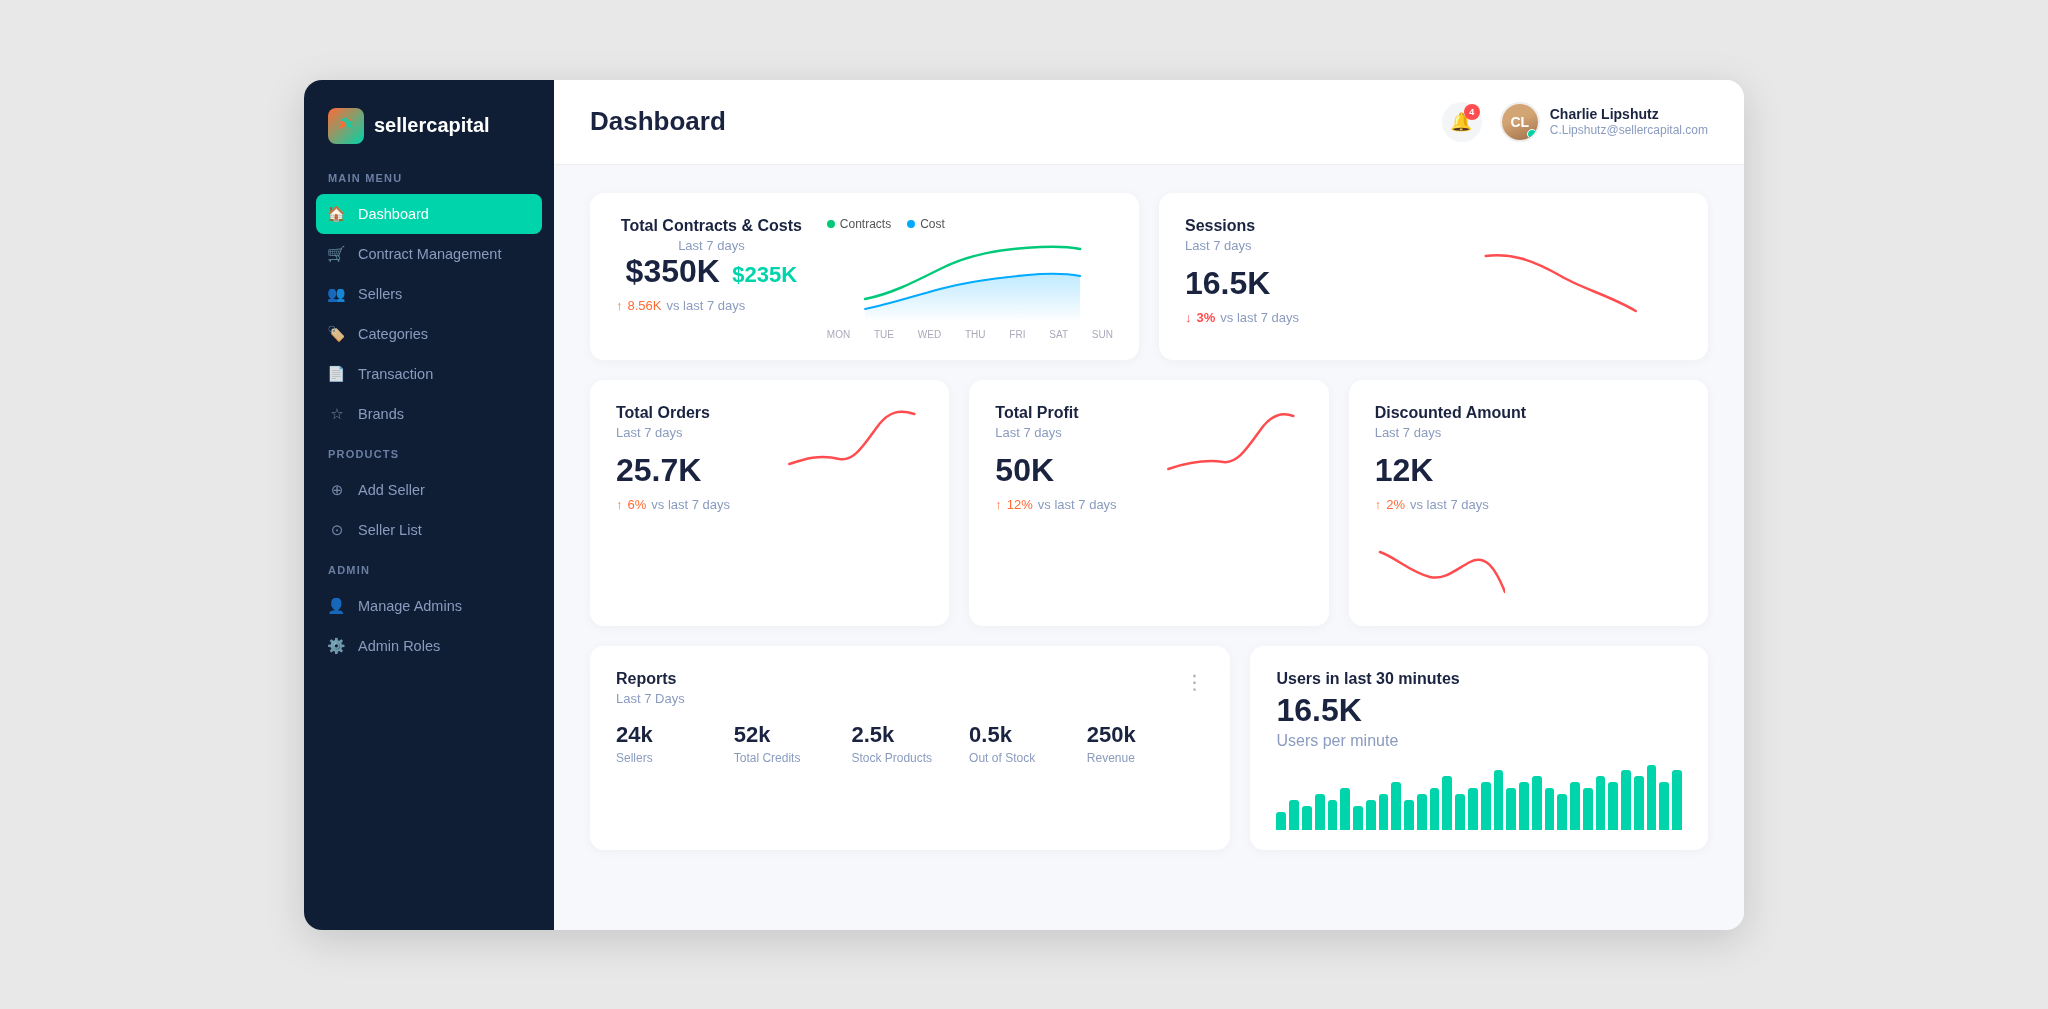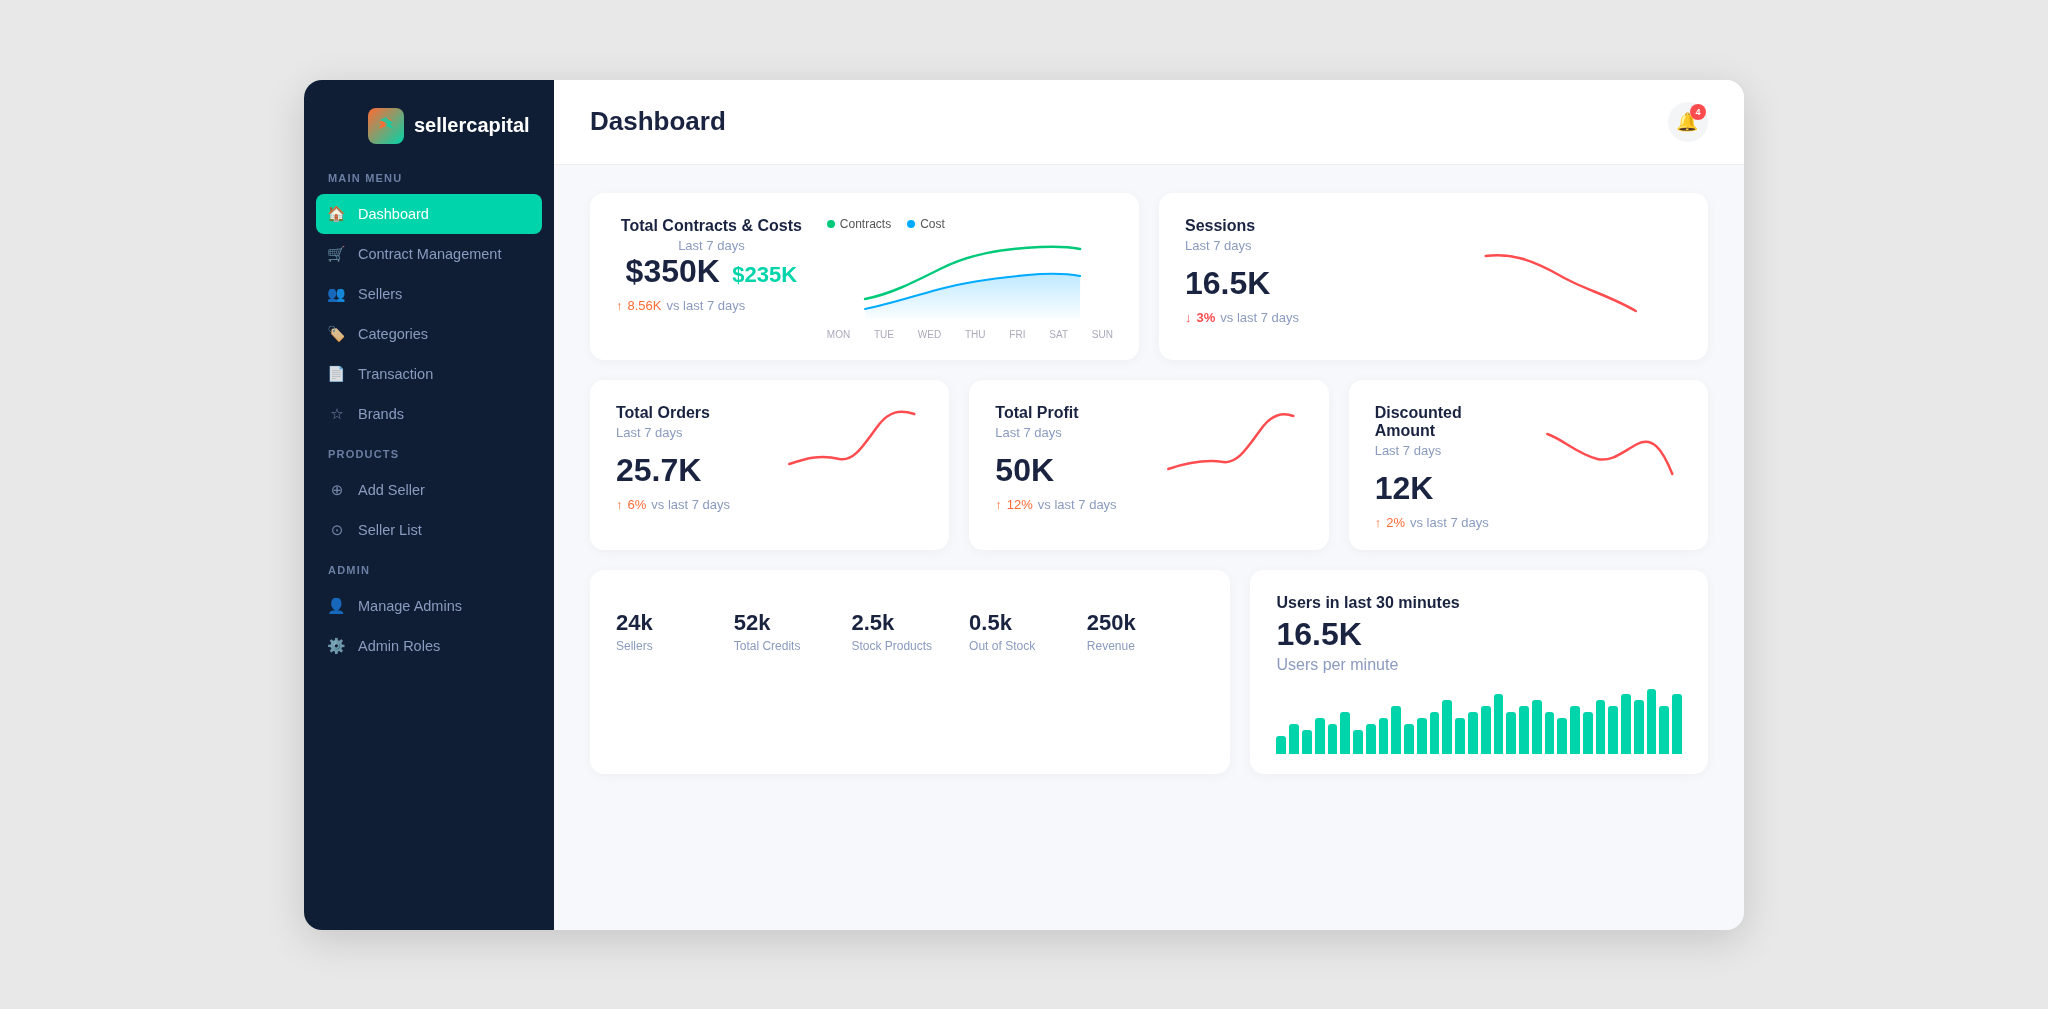--- a/index.html
+++ b/index.html
@@ -29,21 +29,20 @@
       min-height: 850px;
       padding: 28px 0 20px;
       display: flex;
       flex-direction: column;
     }
     .sidebar-logo {
       display: flex;
       align-items: center;
       gap: 10px;
       padding: 0 24px 28px;
-      margin-left: 40px;
     }
     .logo-icon {
       width: 36px;
       height: 36px;
       background: linear-gradient(135deg, #ff6b35, #00d4aa);
       border-radius: 8px;
       display: flex;
       align-items: center;
       justify-content: center;
       color: white;
@@ -379,20 +378,30 @@
 
   <div class="main-content">
 
     <div class="top-bar">
       <h1 class="page-title">Dashboard</h1>
       <div class="top-bar-right">
         <div class="notif-btn">
           <span>🔔</span>
           <div class="notif-badge">4</div>
         </div>
+        <div class="user-info">
+          <div class="user-avatar">
+            <div class="avatar-face">CL</div>
+            <div class="online-dot"></div>
+          </div>
+          <div class="user-details">
+            <div class="user-name">Charlie Lipshutz</div>
+            <div class="user-email">C.Lipshutz@sellercapital.com</div>
+          </div>
+        </div>
       </div>
     </div>
 
     <div class="dashboard-body">
 
       <div class="dashboard-grid-top">
 
         <div class="card contracts-card">
           <div class="contracts-card-inner">
             <div class="contracts-left">
@@ -502,21 +511,21 @@
             </div>
             <div style="flex:1;">
               <svg viewBox="0 0 130 80" width="100%" height="80">
                 <path d="M5,65 C20,60 40,55 60,58 C75,60 85,42 100,22 C110,10 120,8 130,12" fill="none" stroke="#ff4d4f" stroke-width="2.5" stroke-linecap="round"></path>
               </svg>
             </div>
           </div>
         </div>
 
         <div class="card">
-          <div style="display:flex; gap:10px; align-items:flex-start;">
+          <div style="display:flex; gap:10px; align-items:flex-start;flex-direction:column;">
             <div style="flex:1;">
               <div class="card-title">Discounted Amount</div>
               <div class="card-subtitle">Last 7 days</div>
               <div class="card-value">12K</div>
               <div class="card-trend">
                 <span class="trend-arrow-up">↑</span>
                 <span class="trend-up">2%</span>
                 <span>vs last 7 days</span>
               </div>
             </div>
@@ -525,20 +534,27 @@
                 <path d="M5,30 C20,35 35,50 55,55 C70,58 80,48 95,40 C110,32 120,45 130,70" fill="none" stroke="#ff4d4f" stroke-width="2.5" stroke-linecap="round"></path>
               </svg>
             </div>
           </div>
         </div>
       </div>
 
       <div class="dashboard-grid-bottom">
 
         <div class="card reports-card">
+          <div class="reports-header">
+            <div>
+              <div class="card-title">Reports</div>
+              <div class="card-subtitle">Last 7 Days</div>
+            </div>
+            <div class="reports-dots">⋮</div>
+          </div>
           <div class="reports-stats">
             <div class="report-stat">
               <div class="report-stat-value">24k</div>
               <div class="report-stat-label">Sellers</div>
             </div>
             <div class="report-stat">
               <div class="report-stat-value">52k</div>
               <div class="report-stat-label">Total Credits</div>
             </div>
             <div class="report-stat">

